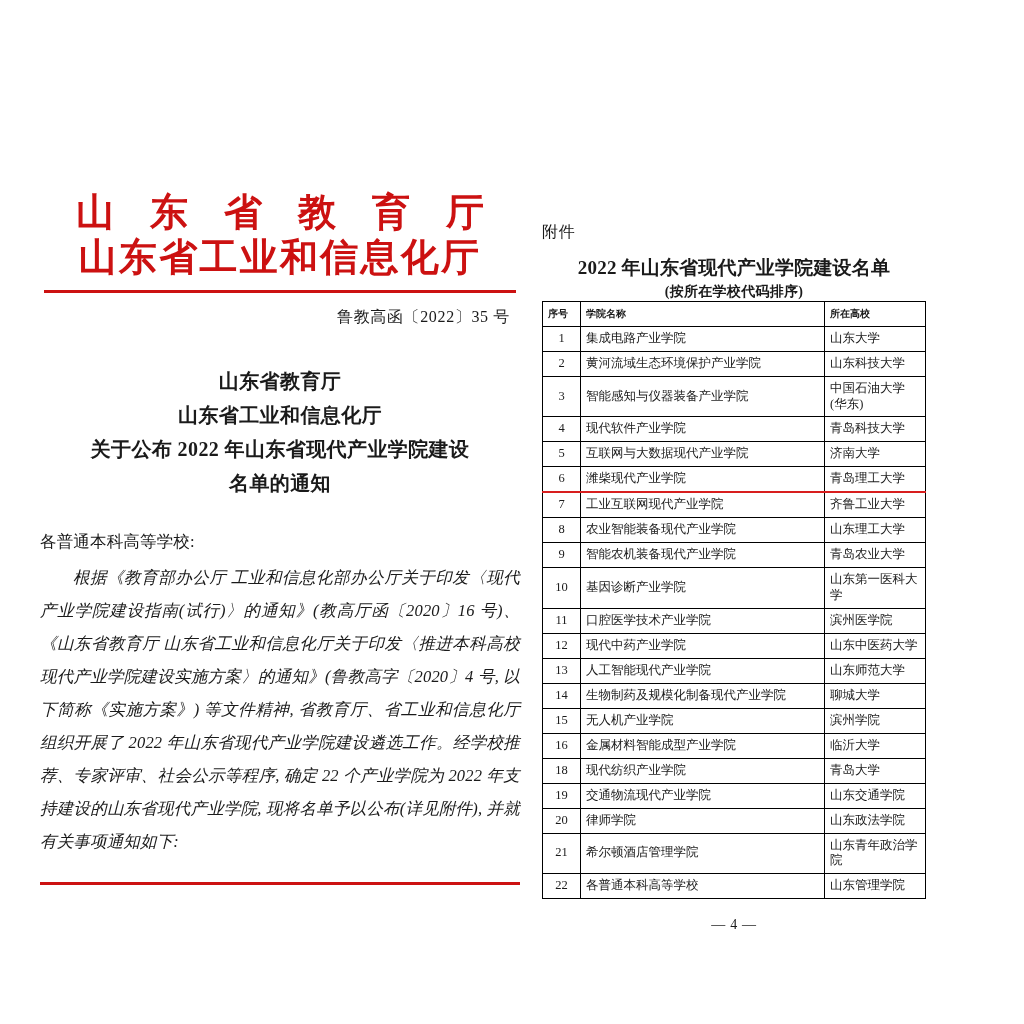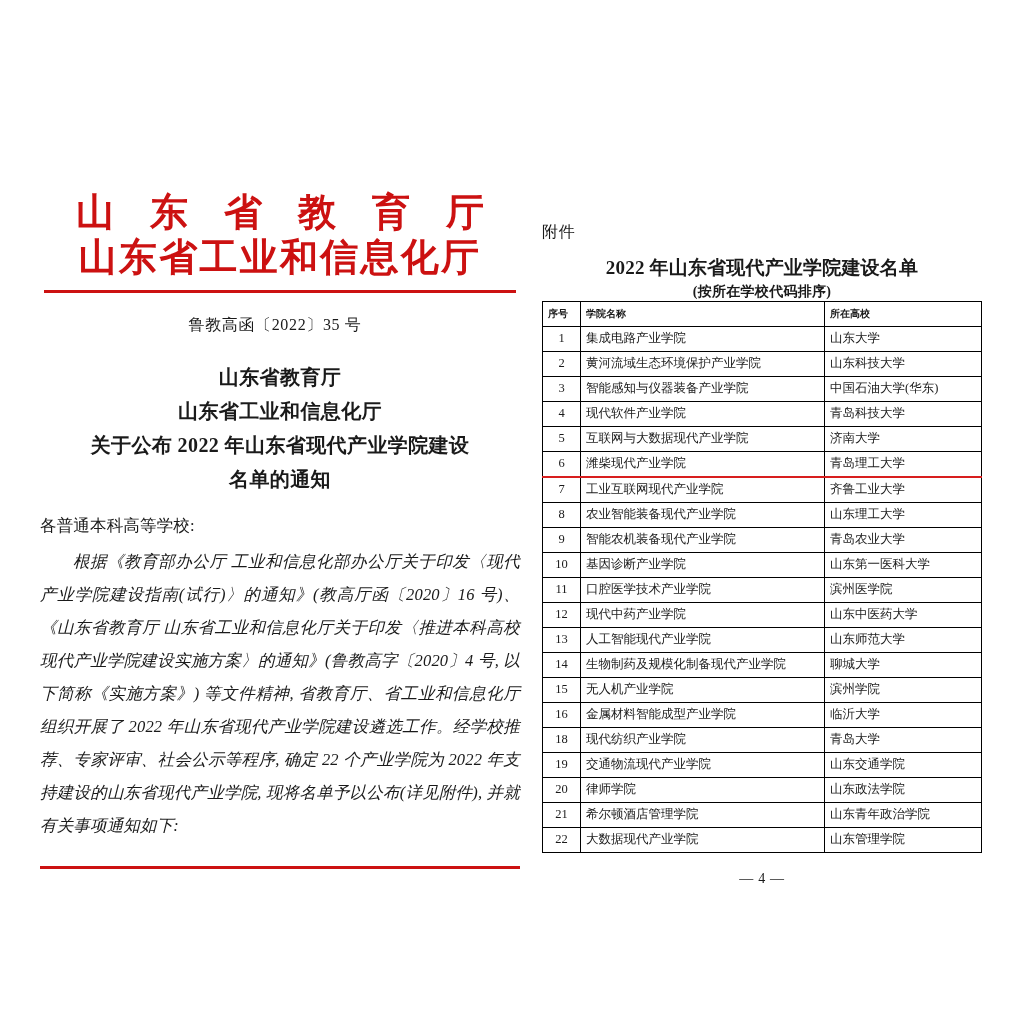--- a/index.html
+++ b/index.html
@@ -52,37 +52,37 @@
     color: #cc1111;
     font-family: "DejaVu Serif", "Liberation Serif", serif;
     font-weight: bold;
   }
   .red-rule-top {
     margin: 10px 4px 0 4px;
     height: 3px;
     background: #cc1111;
   }
   .doc-number {
-    margin-top: 22px;
-    text-align: center;
+    margin-top: 14px;
+    text-align: right;
     padding-right: 10px;
     font-size: 16px;
     letter-spacing: 0.04em;
   }
   .doc-title {
-    margin-top: 24px;
+    margin-top: 36px;
     text-align: center;
     font-size: 20px;
     font-weight: bold;
     line-height: 1.7;
     letter-spacing: 0.02em;
   }
   .doc-title div { white-space: nowrap; }
   .addressee {
-    margin-top: 14px;
+    margin-top: 26px;
     font-size: 16.5px;
     line-height: 1.9;
     letter-spacing: 0.01em;
   }
   .body-text {
     margin-top: 4px;
     font-size: 16.5px;
     line-height: 2.0;
     text-align: justify;
     text-justify: inter-ideograph;
@@ -93,21 +93,21 @@
     margin-top: 24px;
     height: 3px;
     background: #cc1111;
   }
 
   
   .right-doc {
     position: absolute;
     left: 542px;
     top: 222px;
-    width: 440px;
+    width: 384px;
     font-family: Liberation Serif, serif;
   }
   .attachment-label {
     font-size: 16px;
     letter-spacing: 0.04em;
     margin-bottom: 12px;
   }
   .list-title {
     text-align: center;
     font-size: 19px;
@@ -300,21 +300,21 @@
             <td class="name">律师学院</td>
             <td class="school">山东政法学院</td>
           </tr>
           <tr>
             <td class="idx">21</td>
             <td class="name">希尔顿酒店管理学院</td>
             <td class="school">山东青年政治学院</td>
           </tr>
           <tr>
             <td class="idx">22</td>
-            <td class="name">大数据现代产业学院</td>
+            <td class="name">各普通本科高等学校</td>
             <td class="school">山东管理学院</td>
           </tr>
         </tbody>
     </table>
 
     <div class="page-number">— 4 —</div>
   </div>
 
 </div>
 

